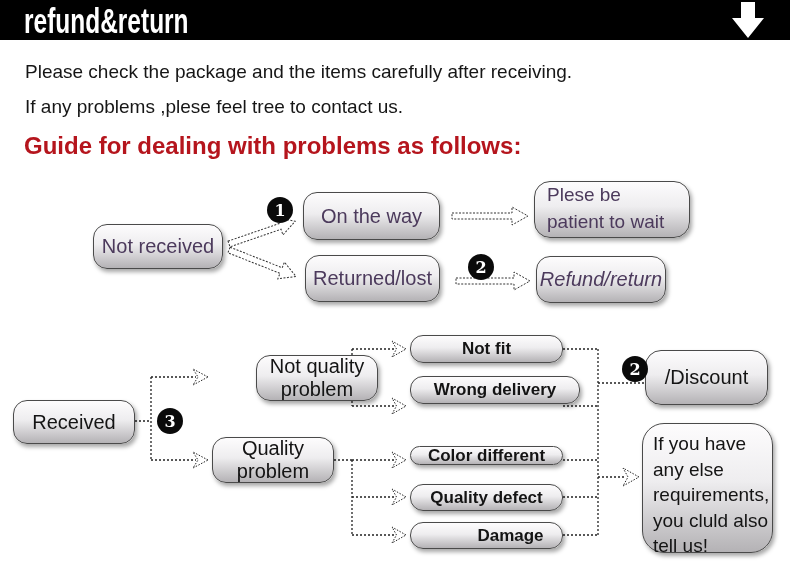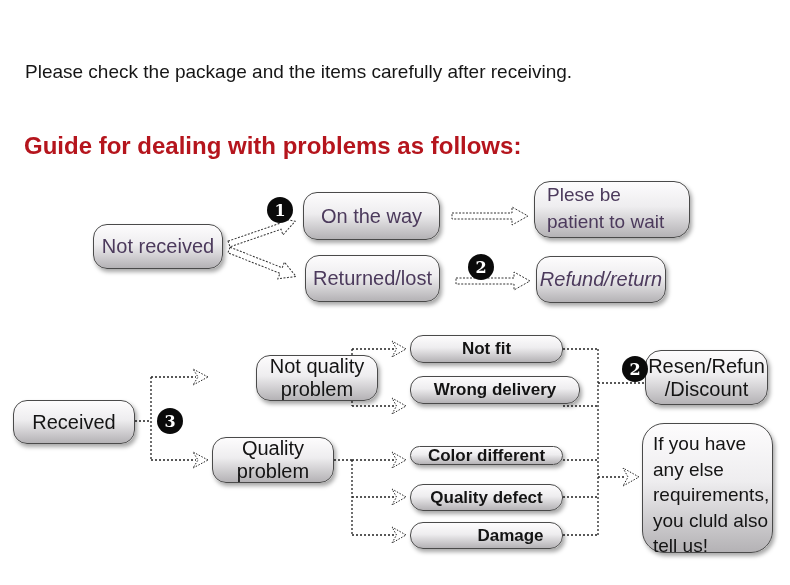--- a/index.html
+++ b/index.html
@@ -62,22 +62,29 @@
   .wires{position:absolute;left:0;top:0;z-index:1;}
   .dotline{fill:none;stroke:#222222;stroke-width:1.3;stroke-dasharray:2,2;}
   .chev{fill:#ffffff;stroke:#222222;stroke-width:1;stroke-dasharray:1.5,1.5;}
   .bigarrow{fill:#ffffff;stroke:#333333;stroke-width:1;stroke-dasharray:2,1.5;}
 </style>
 </head>
 <body>
 
 <div id="page">
 
+  <div class="banner">
+    <div class="banner-title">refund&amp;return</div>
+    <svg class="banner-arrow" width="790" height="40" viewBox="0 0 790 40">
+      <polygon points="741,2 755,2 755,18 764,18 748,38 732,18 741,18" fill="#ffffff"></polygon>
+    </svg>
+  </div>
 
   <div class="intro-line intro-1">Please check the package and the items carefully after receiving.</div>
+  <div class="intro-line intro-2">If any problems ,plese feel tree to contact us.</div>
   <div class="guide-heading">Guide for dealing with problems as follows:</div>
 
   <svg class="wires" width="790" height="585" viewBox="0 0 790 585">
 
     <path class="bigarrow" transform="translate(229,244) rotate(-19)" d="M0,-3 L54,-3 L54,-9 L70,0 L54,9 L54,3 L0,3 Z"></path>
     <path class="bigarrow" transform="translate(229,250) rotate(21.5)" d="M0,-3 L56,-3 L56,-9 L72,0 L56,9 L56,3 L0,3 Z"></path>
     <path class="bigarrow" transform="translate(452,216)" d="M0,-3 L60,-3 L60,-9 L76,0 L60,9 L60,3 L0,3 Z"></path>
     <path class="bigarrow" transform="translate(456,281)" d="M0,-3 L58,-3 L58,-9 L74,0 L58,9 L58,3 L0,3 Z"></path>
 
     <path class="dotline" d="
@@ -139,21 +146,20 @@
     <span>Color different</span>
   </div>
   <div class="box small nb-qdefect">
     <span>Quality defect</span>
   </div>
   <div class="box small nb-damage">
     <span>Damage</span>
   </div>
   <div class="badge badge-2b">2</div>
   <div class="box nb-resen">
-    <span>Resen/Refun</span>
     <span>/Discount</span>
   </div>
   <div class="box nb-ifyouhave left-text">
     <span>If you have</span>
     <span>any else</span>
     <span>requirements,</span>
     <span>you cluld also</span>
     <span>tell us!</span>
   </div>
 

